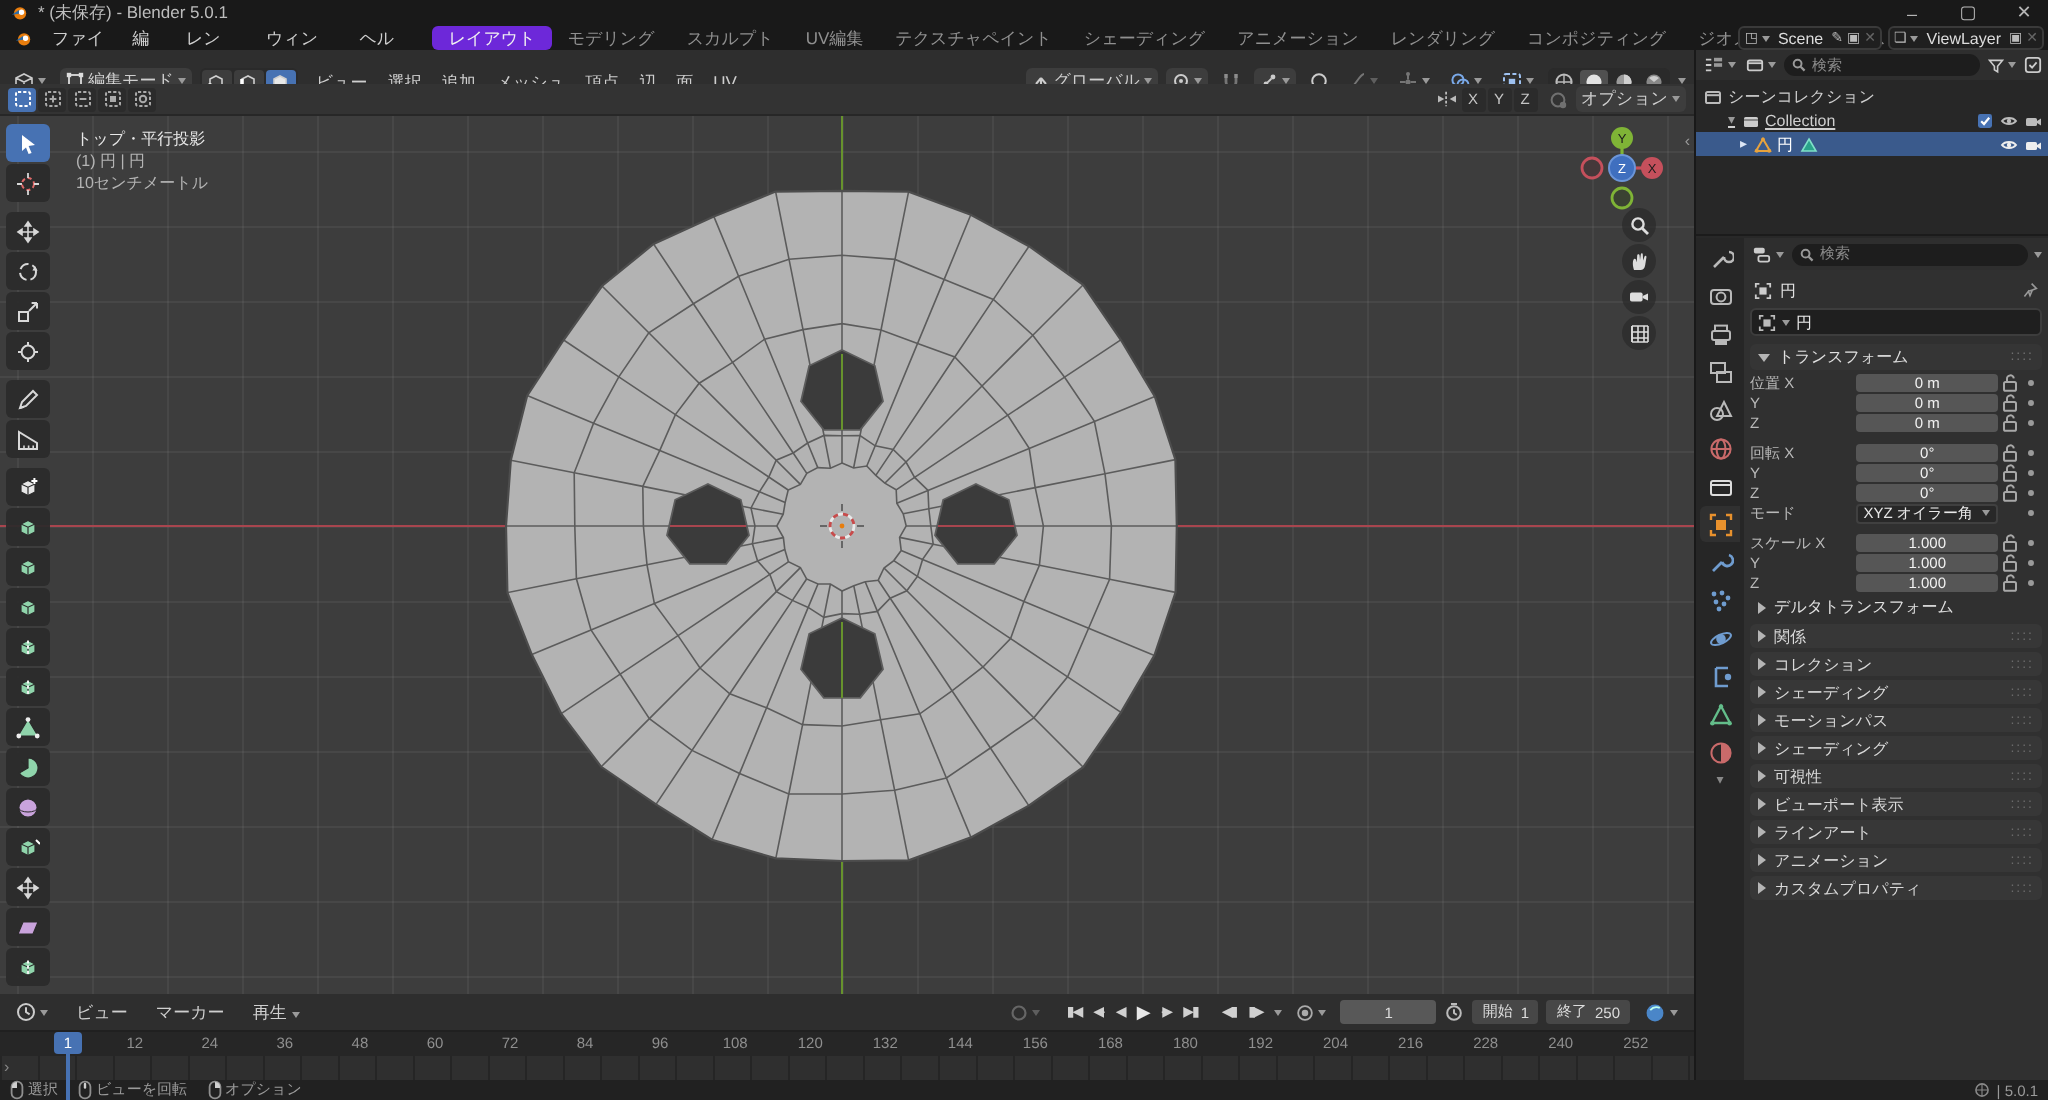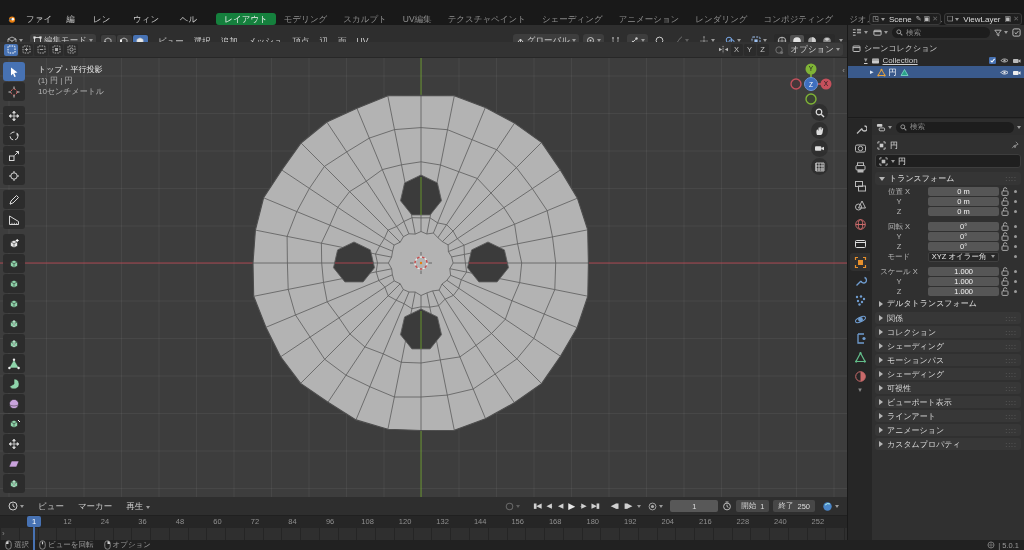--- a/index.html
+++ b/index.html
@@ -14,21 +14,21 @@
   
   #titlebar { position:absolute; left:0; top:0; width:1024px; height:13px; background:#191919; display:flex; align-items:center; padding-left:5px; }
   #titlebar .title { color:#bdbdbd; font-size:8.5px; margin-left:5px; }
   #winbtns { position:absolute; right:6px; top:0; height:13px; display:flex; gap:16px; align-items:center; color:#b5b5b5; font-size:9px; }
   #winbtns span { width:12px; text-align:center; }
   
   #menubar { position:absolute; left:0; top:13px; width:1024px; height:12px; display:flex; align-items:center; padding-left:4px; background:#191919; }
   .menu-item { padding:0 7px; height:12px; line-height:12px; color:#cfcfcf; font-size:8.5px; border-radius:3px; }
   .ws-tabs { display:flex; margin-left:10px; }
   .ws-tab { padding:0 8px; height:12px; line-height:12px; color:#909090; font-size:8.5px; border-radius:3px; white-space:nowrap; }
-  .ws-tab.active { background:#15803d; color:#f1f1f1; }
+  .ws-tab.active { background:#6d28d9; color:#f1f1f1; }
   #scene-widgets { position:absolute; right:2px; top:13px; height:12px; display:flex; gap:3px; align-items:center; }
   .id-widget { display:flex; align-items:center; background:#1f1f1f; border:1px solid #3a3a3a; border-radius:3px; height:12px; padding:0 2px; gap:2px; }
   .id-widget .chip { color:#bbb; font-size:7px; }
   .id-widget .val { color:#ddd; font-size:8px; padding:0 2px; }
   .dim { opacity:.45; }
   
   #left-area { position:absolute; left:0; top:25px; width:847px; bottom:10px; }
   #right-area { position:absolute; left:848px; top:25px; width:200px; bottom:10px; background:#282828; }
   
   #vp-header { position:absolute; left:0; top:0; width:847px; height:32px; background:#2e2e2e; display:flex; align-items:center; padding:0 4px; gap:4px; border-bottom:1px solid #232323;}
@@ -93,39 +93,54 @@
   #prop-body { position:absolute; left:24px; top:16px; right:0; bottom:0; padding:3px 3px 0 3px; }
   .ptab { width:20px; height:18px; margin:1px 2px; border-radius:3px 0 0 3px; display:flex; align-items:center; justify-content:center; }
   .ptab.active { background:#303030; }
   #breadcrumb-row { display:flex; align-items:center; gap:4px; height:14px; font-size:8px; color:#e0e0e0; padding:0 2px; }
   #name-row { display:flex; align-items:center; gap:3px; height:14px; background:#1f1f1f; border:1px solid #3d3d3d; border-radius:3px; padding:0 3px; margin:2px 0 4px 0; font-size:8px; color:#e8e8e8; }
   .panel-hdr { display:flex; align-items:center; height:13px; background:#353535; border-radius:3px; font-size:8px; color:#e0e0e0; gap:4px; padding:0 4px; margin-bottom:2px; }
   .panel-hdr .grip { margin-left:auto; color:#6f6f6f; font-size:7px; letter-spacing:1px; }
   .tri-r { width:0; height:0; border-top:3px solid transparent; border-bottom:3px solid transparent; border-left:4px solid #b5b5b5; display:inline-block; }
   .tri-d { width:0; height:0; border-left:3px solid transparent; border-right:3px solid transparent; border-top:4px solid #b5b5b5; display:inline-block; }
   .xf-row { display:flex; align-items:center; height:9px; margin-bottom:1px; }
-  .xf-label { width:56px; text-align:center; padding-right:5px; color:#b9b9b9; font-size:7.5px; white-space:nowrap; }
+  .xf-label { width:56px; text-align:left; padding-right:5px; color:#b9b9b9; font-size:7.5px; white-space:nowrap; }
   .xf-field { width:76px; height:9px; background:#565656; border-radius:2px; color:#f2f2f2; font-size:7.5px; text-align:center; line-height:9px; }
   .xf-drop { width:76px; height:10px; background:#282828; border:1px solid #404040; border-radius:2px; color:#e8e8e8; font-size:7.5px; display:flex; align-items:center; padding:0 3px; }
   .xf-lock { width:12px; display:flex; justify-content:center; }
   .xf-dot { width:10px; display:flex; justify-content:center; }
   .xf-gap { height:5px; }
   .cpanel { display:flex; align-items:center; height:12px; background:#373737; border-radius:3px; margin-bottom:2px; gap:4px; padding:0 4px; font-size:8px; color:#d9d9d9; }
   .cpanel .grip { margin-left:auto; color:#6a6a6a; font-size:7px; letter-spacing:1px; }
   
   #statusbar { position:absolute; left:0; bottom:0; width:1024px; height:10px; background:#212121; display:flex; align-items:center; padding:0 5px; gap:10px; font-size:7.5px; color:#9a9a9a; }
   .st-item { display:flex; align-items:center; gap:2px; }
   #st-right { margin-left:auto; display:flex; align-items:center; gap:3px; }
   svg { display:block; }
 </style>
 </head>
 <body>
 
 <div id="app">
 
+  <div id="titlebar">
+    <span>
+      <svg width="9" height="9" viewBox="0 0 10 10">
+          <circle cx="5.6" cy="5.2" r="3.4" fill="#e87d0d"></circle>
+          <circle cx="6.4" cy="4.6" r="1.5" fill="#fff"></circle>
+          <path d="M1 6 L5 3.4 L5 5.4 Z" fill="#2d6da8"></path>
+        </svg>
+    </span>
+    <span class="title">* (未保存) - Blender 5.0.1</span>
+    <div id="winbtns">
+      <span>–</span>
+      <span>▢</span>
+      <span>✕</span>
+    </div>
+  </div>
 
   <div id="menubar">
     <span style="margin:0 3px;">
       <svg width="9" height="9" viewBox="0 0 10 10">
           <circle cx="5.6" cy="5.2" r="3.4" fill="#e87d0d"></circle>
           <circle cx="6.4" cy="4.6" r="1.5" fill="#fff"></circle>
           <path d="M1 6 L5 3.4 L5 5.4 Z" fill="#2d6da8"></path>
         </svg>
     </span>
     <div id="menu-items" class="row">

